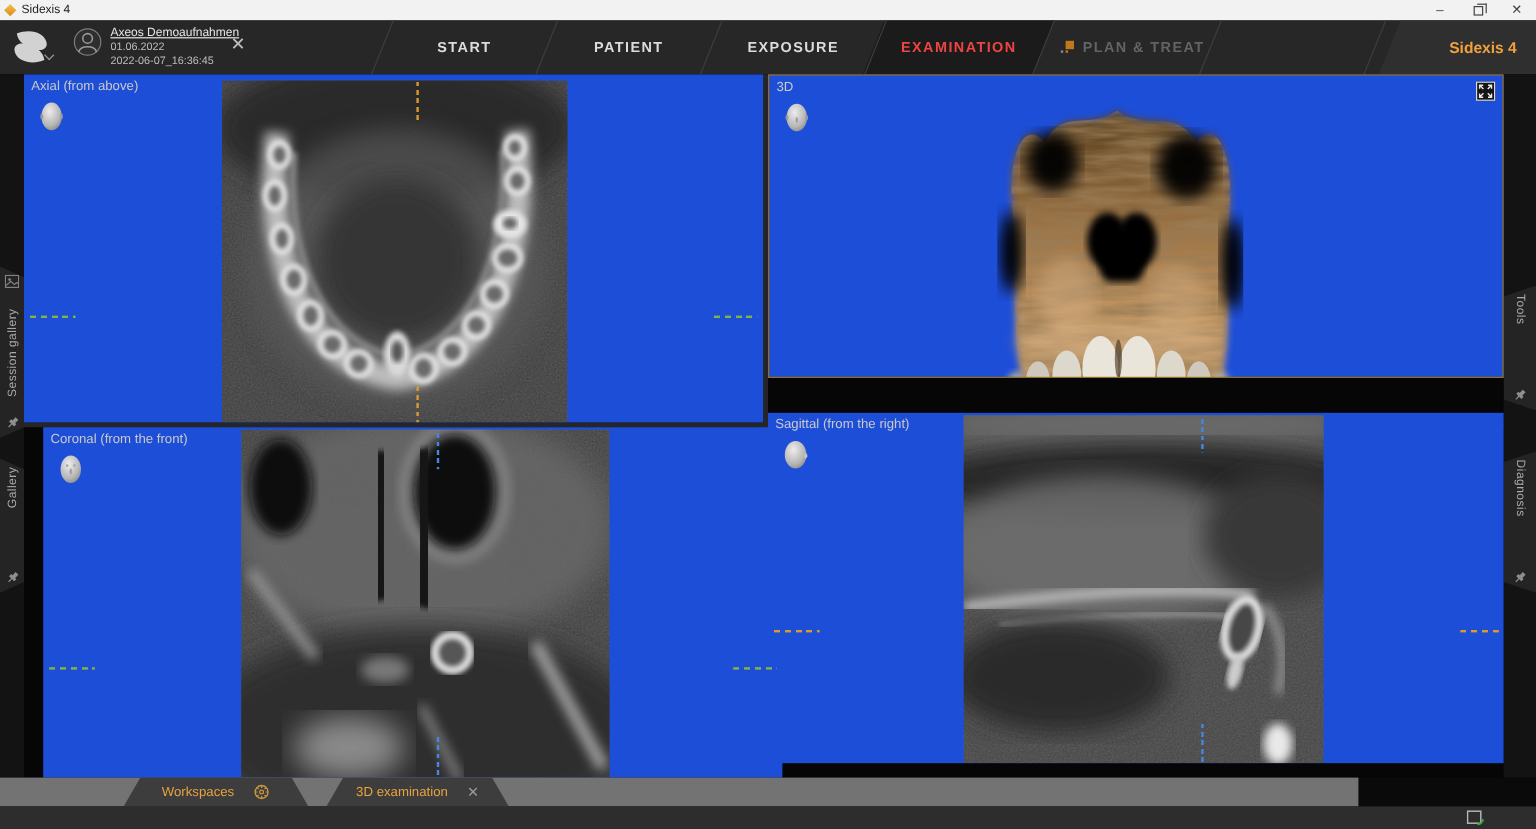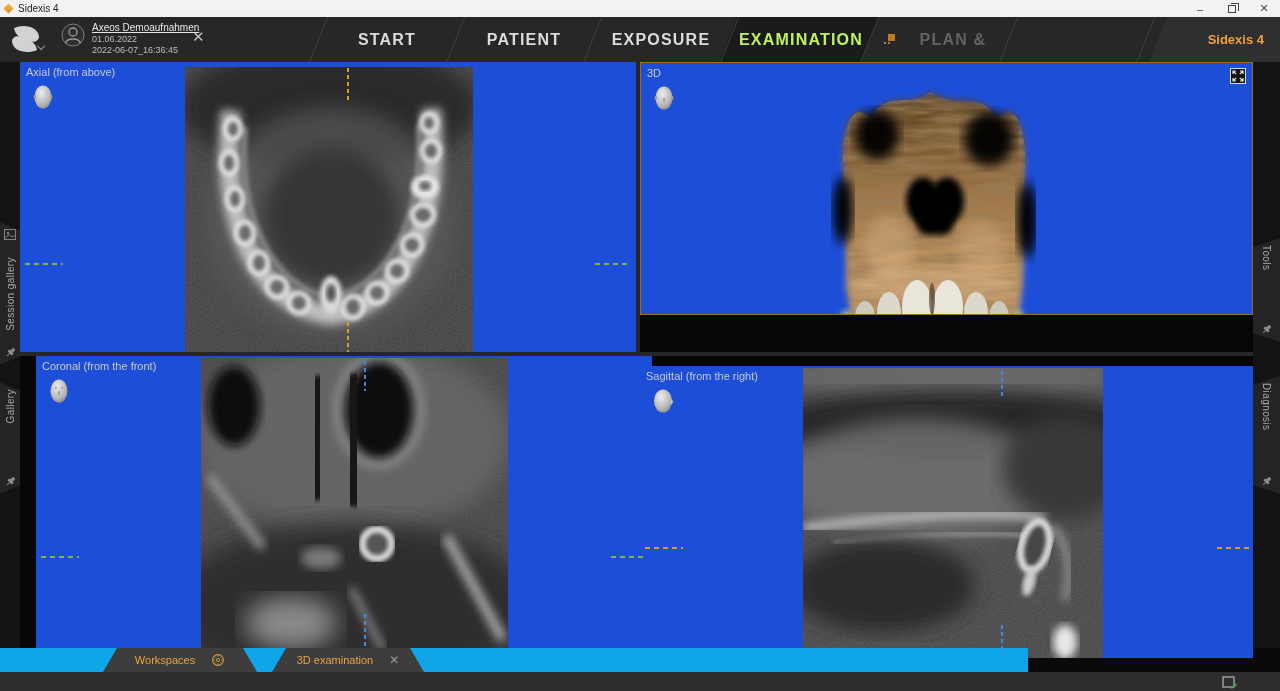--- a/index.html
+++ b/index.html
@@ -13,22 +13,22 @@
   .win-controls{position:absolute;right:0;top:0;height:17px;display:flex;}
   .win-btn{width:32px;height:17px;display:flex;align-items:center;justify-content:center;color:#444;font-size:11px;}
   .restore-glyph{width:8px;height:8px;border:1px solid #444;position:relative;}
   .restore-glyph:before{content:"";position:absolute;left:2px;top:-3px;width:7px;height:7px;border:1px solid #444;border-left:none;border-bottom:none;}
 
   
   .header{position:absolute;left:0;top:17px;width:1280px;height:45px;background:#272727;overflow:hidden;}
   .hdr-sep{position:absolute;top:-4px;width:1px;height:54px;background:#3e3e3e;transform:rotate(22deg);}
   .active-wedge{position:absolute;left:728px;top:0;width:142px;height:45px;background:#1b1b1b;transform:skewX(-22deg);}
   .right-wedge{position:absolute;left:1158px;top:0;width:140px;height:45px;background:#2f2f2f;transform:skewX(-22deg);}
-  .nav-item{position:absolute;top:0;height:45px;line-height:45px;text-align:center;font-size:16px;font-weight:700;letter-spacing:1.2px;color:#dcdcdc;}
-  .nav-item.active{color:#bef264;}
+  .nav-item{position:absolute;top:0;height:45px;line-height:45px;text-align:center;font-size:12px;font-weight:700;letter-spacing:1.2px;color:#dcdcdc;}
+  .nav-item.active{color:#ef4444;}
   .nav-item.disabled{color:#636363;}
   .brand{position:absolute;right:16px;top:0;height:45px;line-height:45px;font-size:13px;font-weight:700;color:#f0a13c;}
   .logo{position:absolute;left:9px;top:7px;}
   .logo-chevron{position:absolute;left:38px;top:26px;width:6px;height:6px;border-right:1px solid #9a9a9a;border-bottom:1px solid #9a9a9a;transform:rotate(45deg);}
   .avatar{position:absolute;left:61px;top:6px;}
   .patient-info{position:absolute;left:92px;top:5px;line-height:11.5px;}
   .patient-name{font-size:10px;color:#e6e6e6;text-decoration:underline;}
   .patient-line{font-size:9px;color:#bdbdbd;}
   .patient-close{position:absolute;left:192px;top:11px;font-size:15px;color:#c0c0c0;font-weight:400;cursor:default;}
   .pt-icon{position:absolute;left:884px;top:17px;width:11px;height:11px;}
@@ -50,30 +50,30 @@
   .vtext-up{writing-mode:vertical-rl;transform:rotate(180deg);font-size:10px;color:#ababab;letter-spacing:.4px;}
   .vtext-down{writing-mode:vertical-rl;font-size:10px;color:#ababab;letter-spacing:.4px;}
 
   
   .view{position:absolute;background:#1d4ed8;overflow:hidden;}
   .view-title{position:absolute;left:6px;top:4px;font-size:11px;color:#c9c9c9;z-index:5;}
   .head-icon{position:absolute;left:12px;top:22px;z-index:5;}
   .v-axial{left:20px;top:0;width:616px;height:290px;}
   .v-3d{left:640px;top:0;width:613px;height:253px;border:1px solid #97701d;}
   .v-coronal{left:20px;top:294px;width:616px;height:292px;margin-left:16px;}
-  .v-sagittal{left:640px;top:304px;width:613px;height:292px;}
+  .v-sagittal{left:640px;top:282px;width:613px;height:292px;}
   .ct{position:absolute;display:block;}
   .dash-v{position:absolute;width:2px;z-index:4;}
   .dash-h{position:absolute;height:2px;z-index:4;}
   .dv{background:repeating-linear-gradient(to bottom,var(--c) 0 4px,transparent 4px 7px);}
   .dh{background:repeating-linear-gradient(to right,var(--c) 0 5px,transparent 5px 9px);}
   .fullscreen-btn{position:absolute;right:6px;top:5px;width:16px;height:16px;z-index:6;border:1px solid #d8d8d8;background:#151515;display:flex;align-items:center;justify-content:center;}
 
   
-  .bottombar{position:absolute;left:0;top:648px;width:1028px;height:24px;background:#0ea5e9;}
+  .bottombar{position:absolute;left:0;top:648px;width:1132px;height:24px;background:#737373;}
   .btab{position:absolute;top:0;height:24px;background:#3d3d3d;clip-path:polygon(14px 0,calc(100% - 14px) 0,100% 100%,0 100%);display:flex;align-items:center;justify-content:center;gap:16px;font-size:11px;color:#e8a33d;}
   .btab .x{color:#9a9a9a;font-size:12px;}
   .statusbar{position:absolute;left:0;top:672px;width:1280px;height:19px;background:#2d2d2d;}
   .status-icon{position:absolute;left:1222px;top:3px;}
 </style>
 </head>
 <body>
 
 <div class="app">
 

